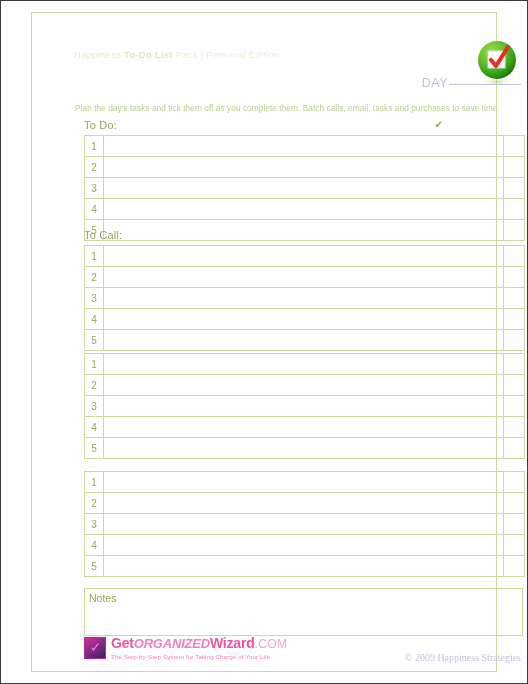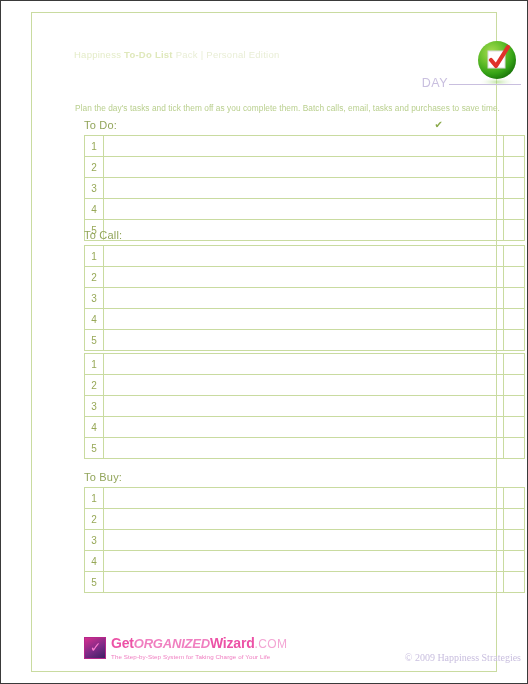--- a/index.html
+++ b/index.html
@@ -356,23 +356,20 @@
                 </tr>
                 <tr>
                   <td class="num">5</td>
                   <td class="entry"></td>
                   <td class="chk"></td>
                 </tr>
               </tbody>
             </table>
           </div>
           <div class="section" style="top: 436px;">
-            <div class="section-head">
-              <div class="section-label">To Buy:</div>
-            </div>
             <table class="lines">
               <tbody>
                 <tr>
                   <td class="num">1</td>
                   <td class="entry"></td>
                   <td class="chk"></td>
                 </tr>
                 <tr>
                   <td class="num">2</td>
                   <td class="entry"></td>
@@ -391,20 +388,23 @@
                 <tr>
                   <td class="num">5</td>
                   <td class="entry"></td>
                   <td class="chk"></td>
                 </tr>
               </tbody>
             </table>
           </div>
         </div>
 
+      <div class="notes-box" id="notes-box" style="top: 553px;">
+        <span class="notes-label">Notes</span>
+      </div>
 
       <div class="footer">
         <div class="gow-logo">
           <div class="gow-mark">
             <div class="gow-mark-check">✓</div>
           </div>
           <div class="gow-word"><span class="w-get">Get</span><span class="w-org">ORGANIZED</span><span class="w-wiz">Wizard</span><span class="w-com">.COM</span></div>
           <div class="gow-tag">The Step-by-Step System for Taking Charge of Your Life</div>
         </div>
         <div class="copyright">© 2009 Happiness Strategies</div>

